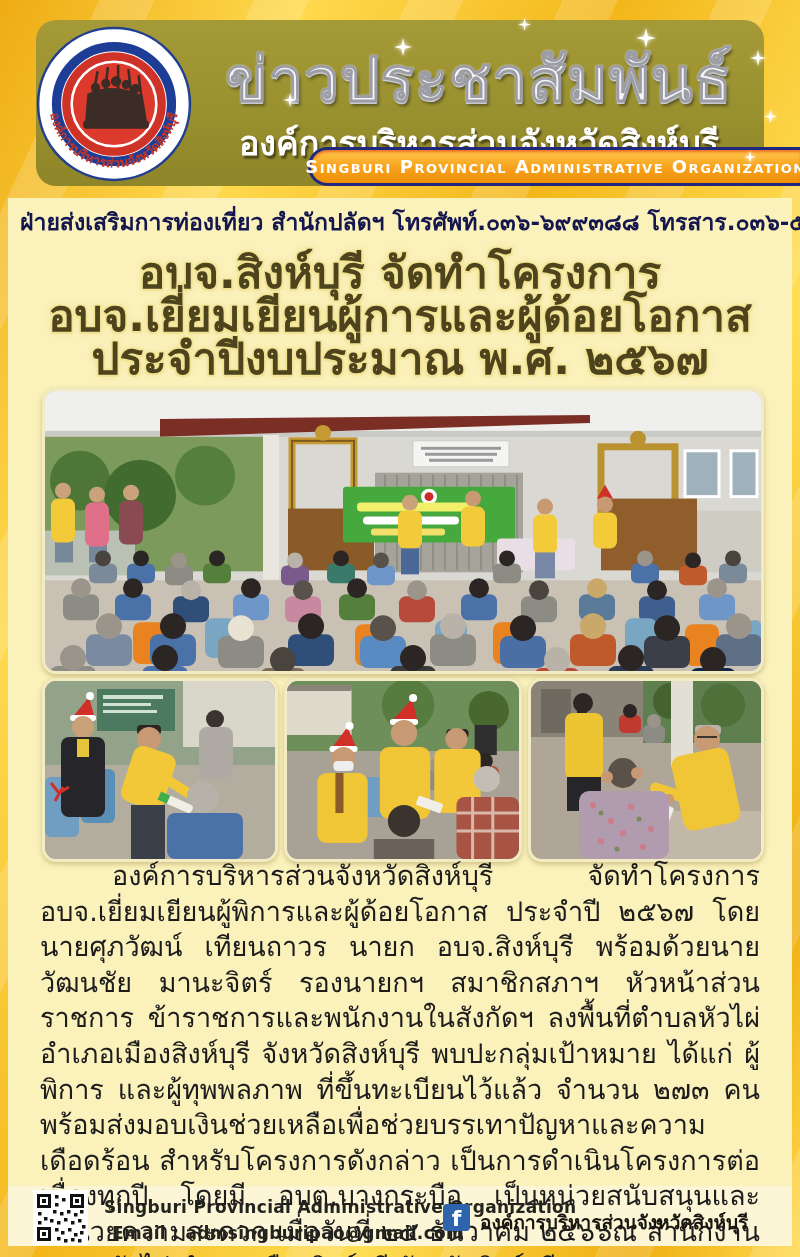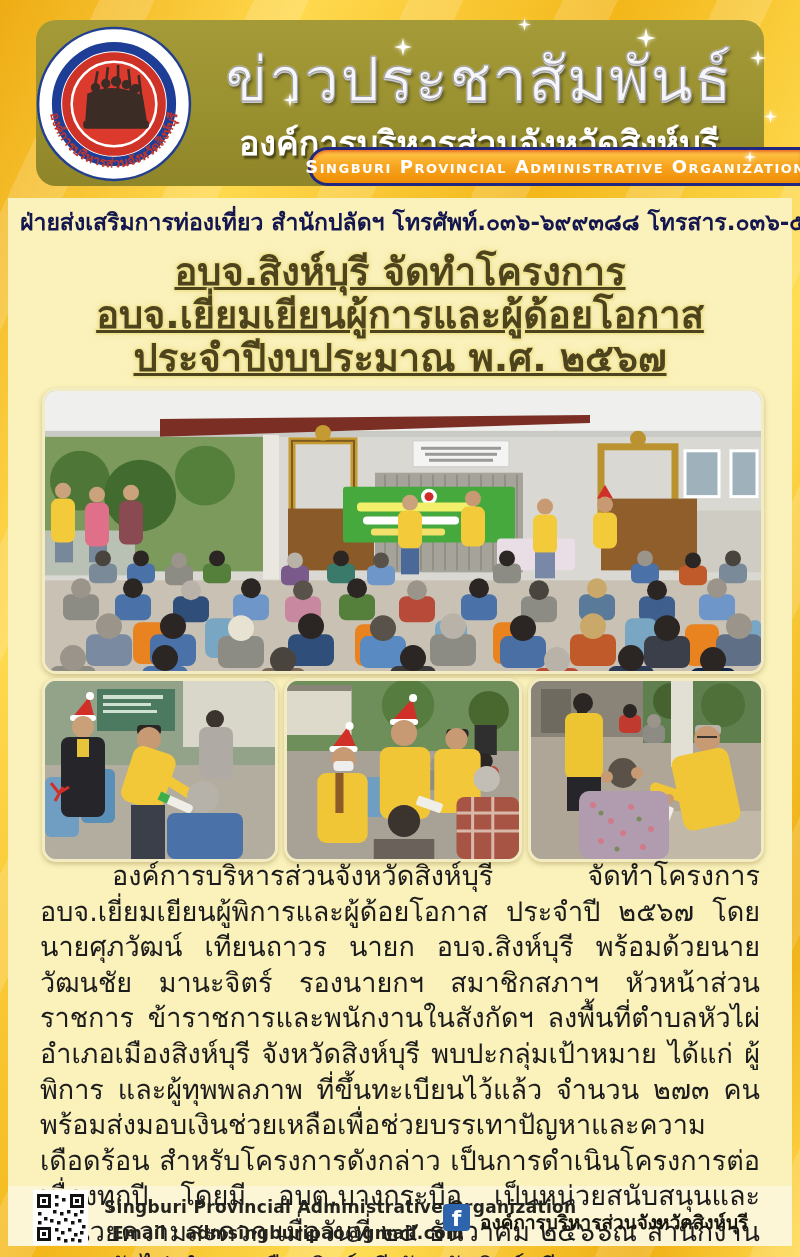--- a/index.html
+++ b/index.html
@@ -11,40 +11,40 @@
   .streaks{position:absolute;inset:0;pointer-events:none;
     background:repeating-linear-gradient(115deg,rgba(255,255,255,0) 0 90px,rgba(255,255,255,.16) 90px 140px);}
   .content-panel{position:absolute;left:8px;top:198px;width:784px;height:988px;background:#faf1bb;}
   .footer-band{position:absolute;left:8px;top:1186px;width:784px;height:60px;background:#fcf5d6;}
 
   
   .header-box{position:absolute;left:36px;top:20px;width:728px;height:166px;border-radius:20px;
     background:linear-gradient(180deg,#a59a38 0%,#99902f 55%,#8f8529 100%);}
   .logo{position:absolute;left:36px;top:26px;width:156px;height:156px;}
   .main-title{position:absolute;left:190px;top:30px;width:578px;text-align:center;
-    font-size:62px;font-weight:normal;color:#f6f6f9;white-space:nowrap;letter-spacing:1px;
+    font-size:62px;font-weight:bold;color:#f6f6f9;white-space:nowrap;letter-spacing:1px;
     -webkit-text-stroke:1px #9d9da6;
     text-shadow:0 2px 0 #c9c9cf,2px 4px 3px rgba(55,55,30,.6),0 0 2px #ffffff;}
   .sub-title{position:absolute;left:190px;top:116px;width:578px;text-align:center;
     font-size:34px;font-weight:bold;color:#ffffff;white-space:nowrap;
     text-shadow:2px 3px 2px rgba(60,55,18,.85);}
   .en-banner{position:absolute;left:308px;top:147px;width:492px;height:39px;box-sizing:border-box;
     border:3px solid #20277d;border-right:none;border-radius:22px 0 0 22px;
     background:linear-gradient(180deg,#ffc84a 0%,#f7a41f 50%,#ef8e05 100%);
     box-shadow:inset 0 3px 3px -1px rgba(225,60,20,.65);
     display:flex;align-items:center;justify-content:center;
     color:#ffffff;font-size:18px;font-weight:bold;font-variant:small-caps;letter-spacing:1.5px;white-space:nowrap;}
   .sparkle{position:absolute;pointer-events:none;filter:drop-shadow(0 0 2px #fff);}
 
   
   .contact-line{position:absolute;left:20px;top:204px;width:760px;text-align:center;
     font-size:23px;font-weight:bold;color:#14164e;white-space:nowrap;}
   .announce{position:absolute;left:0;top:251px;width:800px;text-align:center;
-    font-size:38px;font-weight:bold;color:#4d431c;line-height:43px;
-    text-shadow:1.5px 1.5px 0 #f0e494,-1.5px -1.5px 0 #f0e494,1.5px -1.5px 0 #f0e494,-1.5px 1.5px 0 #f0e494,0 0 6px rgba(238,220,130,.9);text-decoration:underline;}
+    font-size:44px;font-weight:bold;color:#4d431c;line-height:43px;
+    text-shadow:1.5px 1.5px 0 #f0e494,-1.5px -1.5px 0 #f0e494,1.5px -1.5px 0 #f0e494,-1.5px 1.5px 0 #f0e494,0 0 6px rgba(238,220,130,.9);}
   .announce div{white-space:nowrap;}
 
   
   .photo{position:absolute;border:3px solid #f3ebc2;border-radius:14px;overflow:hidden;
     box-shadow:0 2px 5px rgba(120,100,30,.35);background:#cfc9bb;}
   .photo svg{display:block;width:100%;height:100%;}
   .photo-main{left:42px;top:388px;width:716px;height:280px;}
   .photo-s1{left:42px;top:678px;width:230px;height:178px;}
   .photo-s2{left:284px;top:678px;width:232px;height:178px;}
   .photo-s3{left:528px;top:678px;width:230px;height:178px;}

